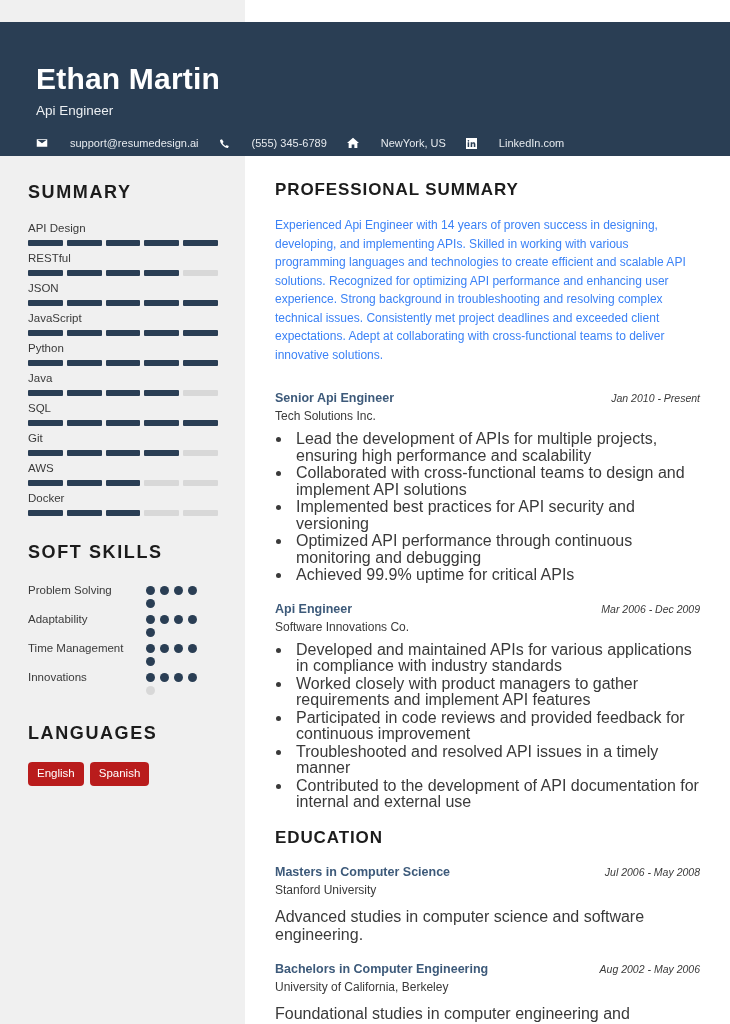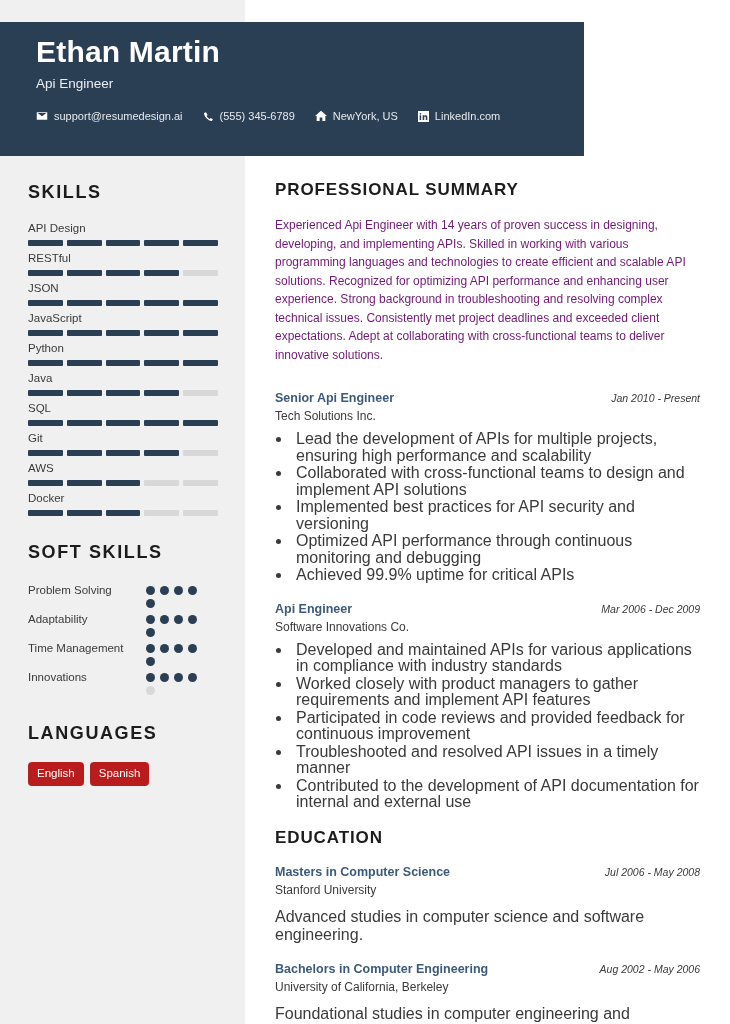--- a/index.html
+++ b/index.html
@@ -117,25 +117,25 @@
     padding: 5px 9px 6px;
     border-radius: 4px;
     line-height: 13px;
   }
 
   
   .header {
     position: absolute;
     left: 0;
     top: 22px;
-    width: 584px;
+    width: 730px;
     height: 134px;
     background: #2a3e54;
     color: #ffffff;
-    padding: 12px 0 0 36px;
+    padding: 39px 0 0 36px;
   }
 
   .name {
     font-size: 30px;
     font-weight: bold;
     letter-spacing: 0.2px;
     line-height: 36px;
   }
 
   .role {
@@ -150,21 +150,21 @@
     align-items: center;
     gap: 20px;
     margin-top: 17px;
     font-size: 11px;
     color: #e6eaee;
   }
 
   .contact {
     display: flex;
     align-items: center;
-    gap: 6px;
+    gap: 22px;
     line-height: 14px;
   }
 
   .contact svg { display: block; flex: none; }
 
   
   .main {
     position: absolute;
     left: 275px;
     top: 180px;
@@ -175,21 +175,21 @@
     font-size: 17px;
     font-weight: bold;
     letter-spacing: 0.9px;
     color: #1c1c1c;
     margin-bottom: 16px;
   }
 
   .summary-text {
     font-size: 12px;
     line-height: 18.5px;
-    color: #701a75;
+    color: #3b82f6;
     margin-bottom: 26px;
   }
 
   .entry { margin-bottom: 17px; }
 
   .entry-top {
     display: flex;
     justify-content: space-between;
     align-items: baseline;
     gap: 10px;
@@ -240,21 +240,21 @@
   .section-gap { margin-top: 12px; }
 </style>
 </head>
 <body>
 
 <div class="page">
 
   <aside class="sidebar">
     <div class="sidebar-inner">
 
-      <h2 class="side-heading">SKILLS</h2>
+      <h2 class="side-heading">SUMMARY</h2>
 
       <div id="skills-list">
           <div class="skill-row">
             <div class="skill-label">API Design</div>
             <div class="skill-bar">
               <span class="seg on"></span>
               <span class="seg on"></span>
               <span class="seg on"></span>
               <span class="seg on"></span>
               <span class="seg on"></span>

